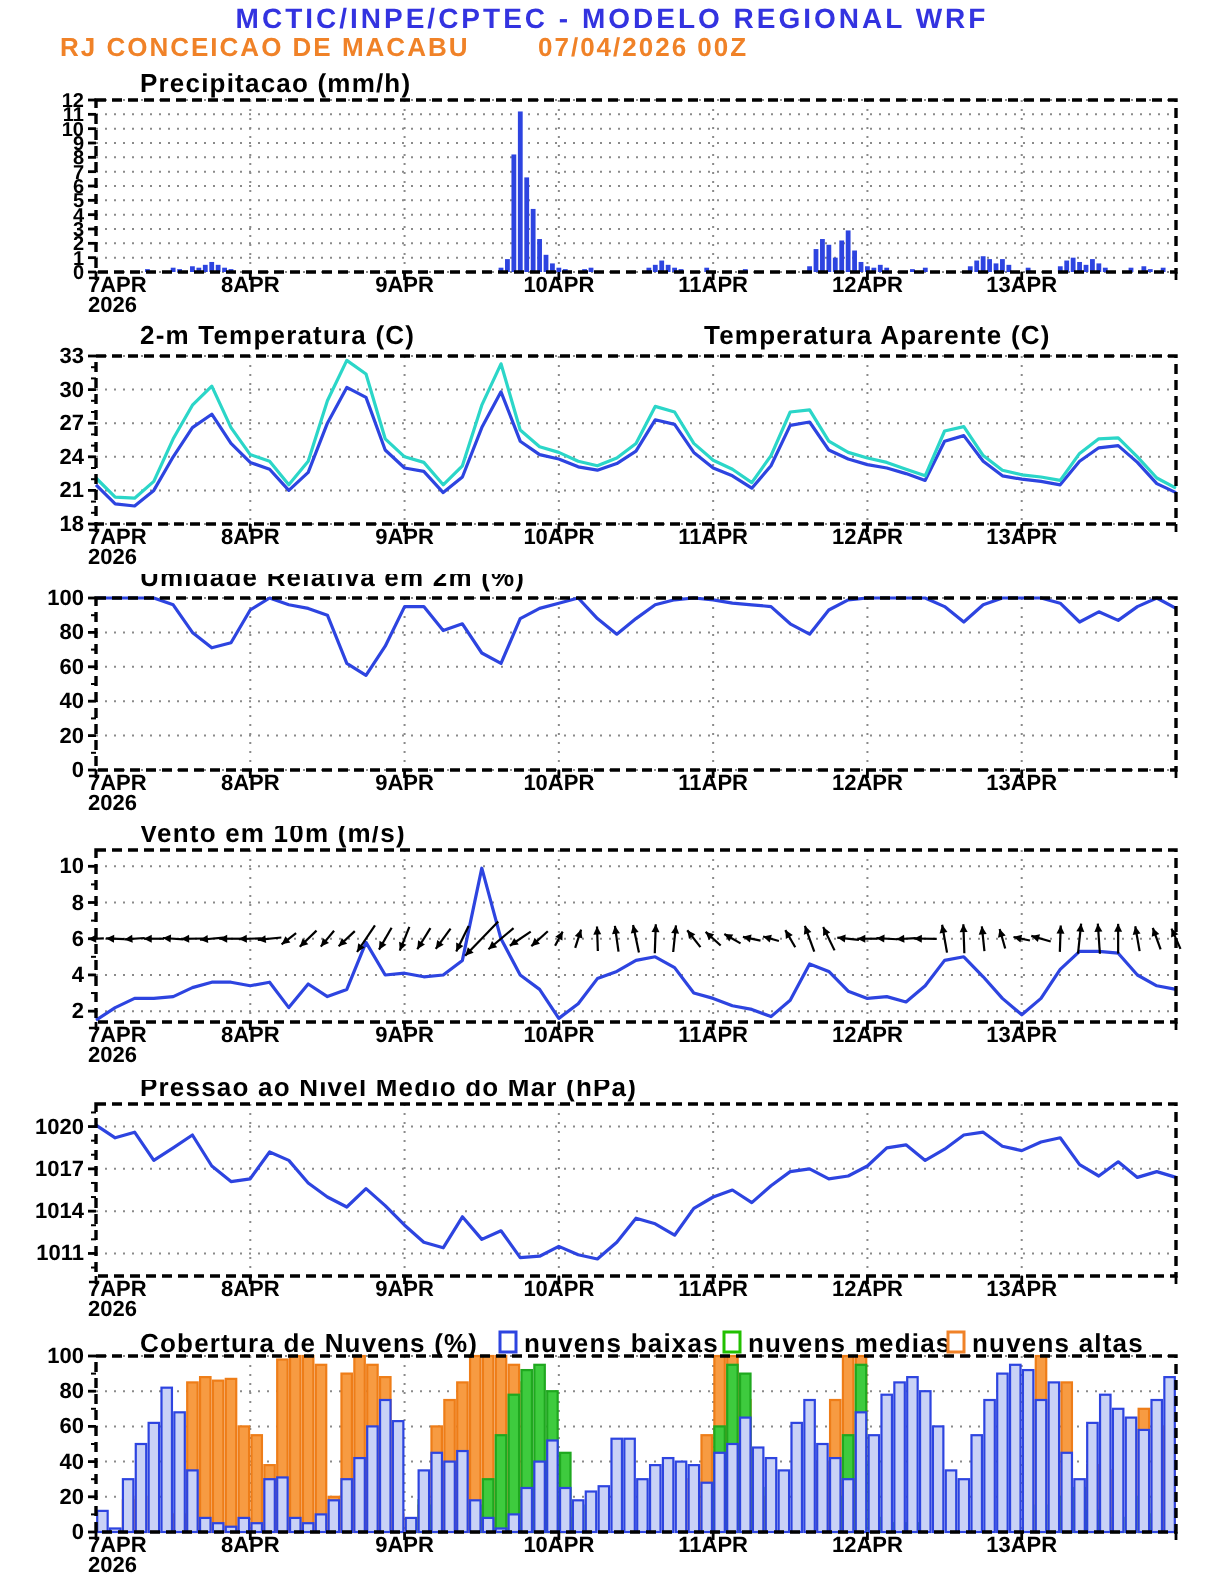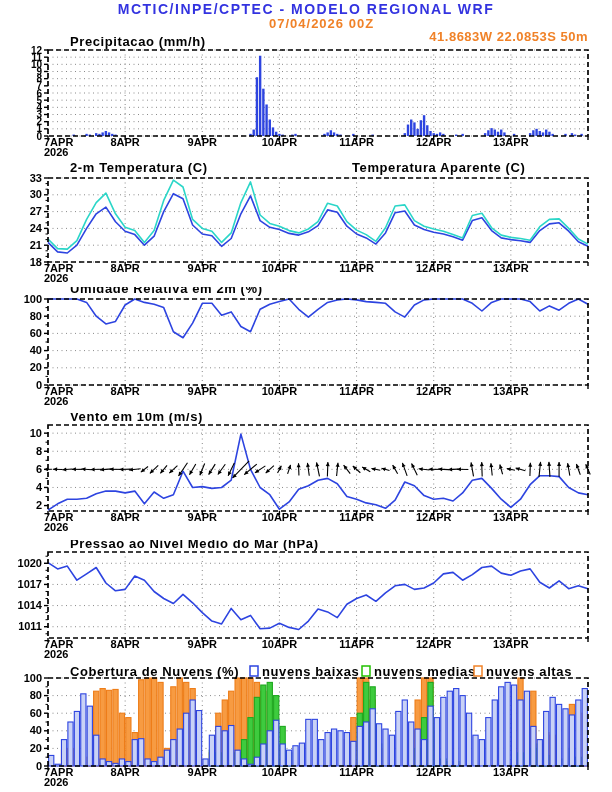--- a/index.html
+++ b/index.html
@@ -18,22 +18,22 @@
   #p3{top:413px;height:122px;} #p4{top:540px;height:122px;} #p5{top:664px;height:128px;}
   text{font-family:"Liberation Sans",sans-serif;font-weight:bold;fill:#000;}
   .ptitle{font-size:13px;letter-spacing:0.6px;}
   .ylab{font-size:11px;} .ylab-sm{font-size:10px;} .xlab{font-size:11px;}
 </style>
 </head>
 <body>
 
 <div id="page">
   <div class="hdr1">MCTIC/INPE/CPTEC - MODELO REGIONAL WRF</div>
+  <div class="hdr2a">RJ CONCEICAO DE MACABU</div>
   <div class="hdr2b">07/04/2026 00Z</div>
-  <div class="hdr3">41.8683W 22.0853S 50m</div>
   <svg id="p0" class="panel">
       <g>
         <line x1="48" y1="102" x2="588" y2="102" stroke="#8a8a8a" stroke-width="1" stroke-dasharray="1 3.5"></line>
         <line x1="44" y1="102" x2="48" y2="102" stroke="#000" stroke-width="1.4"></line>
         <text x="42" y="105.5" class="ylab-sm" text-anchor="end">0</text>
         <line x1="48" y1="94.83333333333333" x2="588" y2="94.83333333333333" stroke="#8a8a8a" stroke-width="1" stroke-dasharray="1 3.5"></line>
         <line x1="44" y1="94.83333333333333" x2="48" y2="94.83333333333333" stroke="#000" stroke-width="1.4"></line>
         <text x="42" y="98.33333333333333" class="ylab-sm" text-anchor="end">1</text>
         <line x1="48" y1="87.66666666666667" x2="588" y2="87.66666666666667" stroke="#8a8a8a" stroke-width="1" stroke-dasharray="1 3.5"></line>
         <line x1="44" y1="87.66666666666667" x2="48" y2="87.66666666666667" stroke="#000" stroke-width="1.4"></line>

